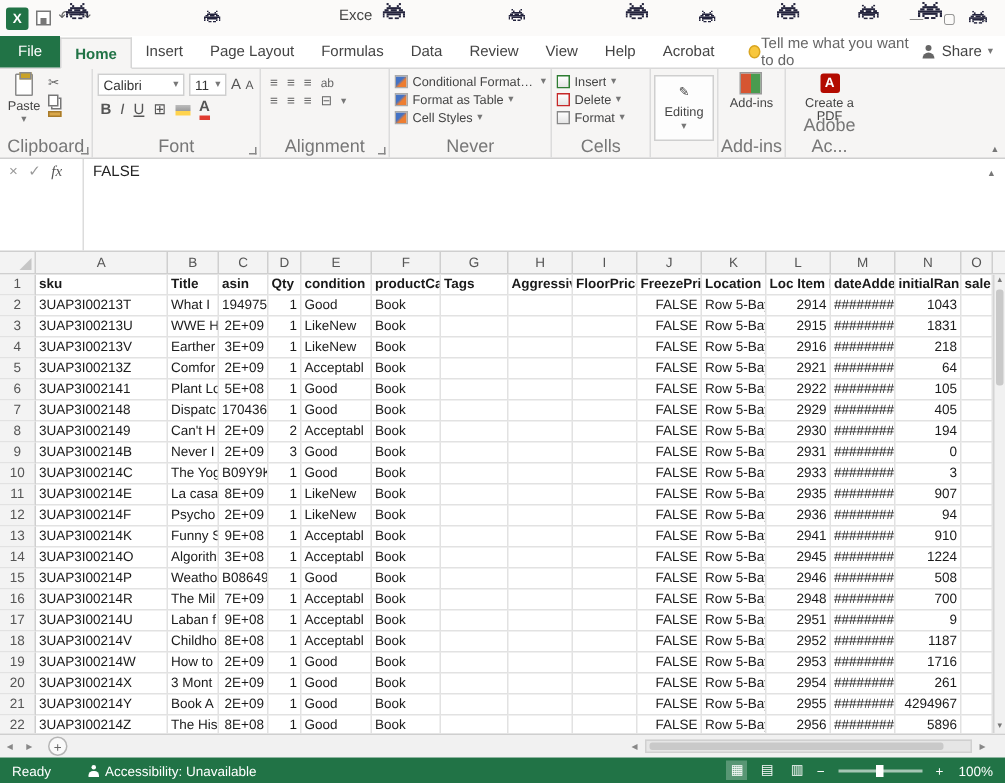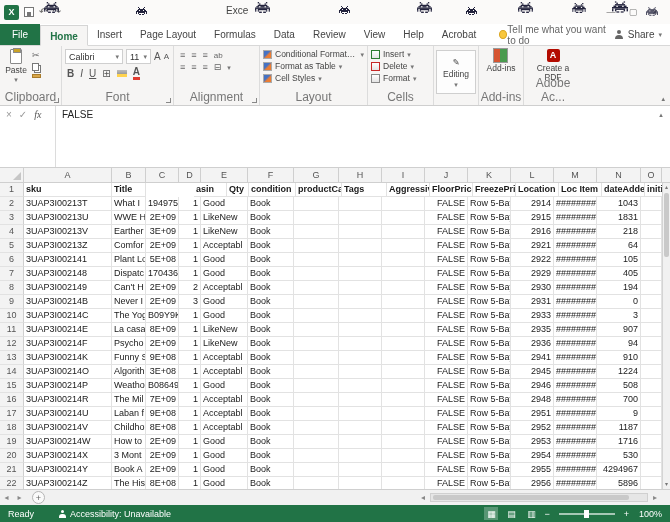--- a/index.html
+++ b/index.html
@@ -289,21 +289,21 @@
               <span class="stxt">Format as Table</span>
               <span class="dd">▾</span>
             </div>
             <div class="strow i2">
               <span class="sticon"></span>
               <span class="stxt">Cell Styles</span>
               <span class="dd">▾</span>
             </div>
           </div>
         </div>
-      <span class="glabel">Layout</span>
+      <span class="glabel">Never</span>
     </div>
 
     <div class="rgroup" style="width:66px">
       <div class="gc">
           <div class="stcol">
             <div class="strow i0">
               <span class="cicon"></span>
               <span class="stxt">Insert</span>
               <span class="dd">▾</span>
             </div>
@@ -380,21 +380,21 @@
         <div class="ch" style="width: 44px;">N</div>
         <div class="ch" style="width: 21px;">O</div>
         <div class="hdr-spacer"></div>
       </div>
     <div class="bodyrow">
       <div class="gridmain">
           <div class="grow">
             <div class="rn">1</div>
             <div class="cell hdrcell" style="width: 88px;">sku</div>
             <div class="cell hdrcell" style="width: 34px;">Title</div>
-            <div class="cell hdrcell" style="width: 33px; margin-left: 48px;">asin</div>
+            <div class="cell hdrcell" style="width: 33px;">asin</div>
             <div class="cell hdrcell" style="width: 22px;">Qty</div>
             <div class="cell hdrcell" style="width: 47px;">condition</div>
             <div class="cell hdrcell" style="width: 46px;">productCa</div>
             <div class="cell hdrcell" style="width: 45px;">Tags</div>
             <div class="cell hdrcell" style="width: 43px;">Aggressiv</div>
             <div class="cell hdrcell" style="width: 43px;">FloorPrice</div>
             <div class="cell hdrcell" style="width: 43px;">FreezePri</div>
             <div class="cell hdrcell" style="width: 43px;">Location</div>
             <div class="cell hdrcell" style="width: 43px;">Loc Item N</div>
             <div class="cell hdrcell" style="width: 43px;">dateAdde</div>
@@ -733,21 +733,21 @@
             <div class="cell num" style="width: 22px;">1</div>
             <div class="cell" style="width: 47px;">Good</div>
             <div class="cell" style="width: 46px;">Book</div>
             <div class="cell" style="width: 45px;"></div>
             <div class="cell" style="width: 43px;"></div>
             <div class="cell" style="width: 43px;"></div>
             <div class="cell num" style="width: 43px;">FALSE</div>
             <div class="cell" style="width: 43px;">Row 5-Bay</div>
             <div class="cell num" style="width: 43px;">2954</div>
             <div class="cell num" style="width: 43px;">########</div>
-            <div class="cell num" style="width: 44px;">530</div>
+            <div class="cell num" style="width: 44px;">261</div>
             <div class="cell" style="width: 21px;"></div>
           </div>
           <div class="grow">
             <div class="rn">21</div>
             <div class="cell" style="width: 88px;">3UAP3I00214Y</div>
             <div class="cell" style="width: 34px;">Book A</div>
             <div class="cell num" style="width: 33px;">2E+09</div>
             <div class="cell num" style="width: 22px;">1</div>
             <div class="cell" style="width: 47px;">Good</div>
             <div class="cell" style="width: 46px;">Book</div>

